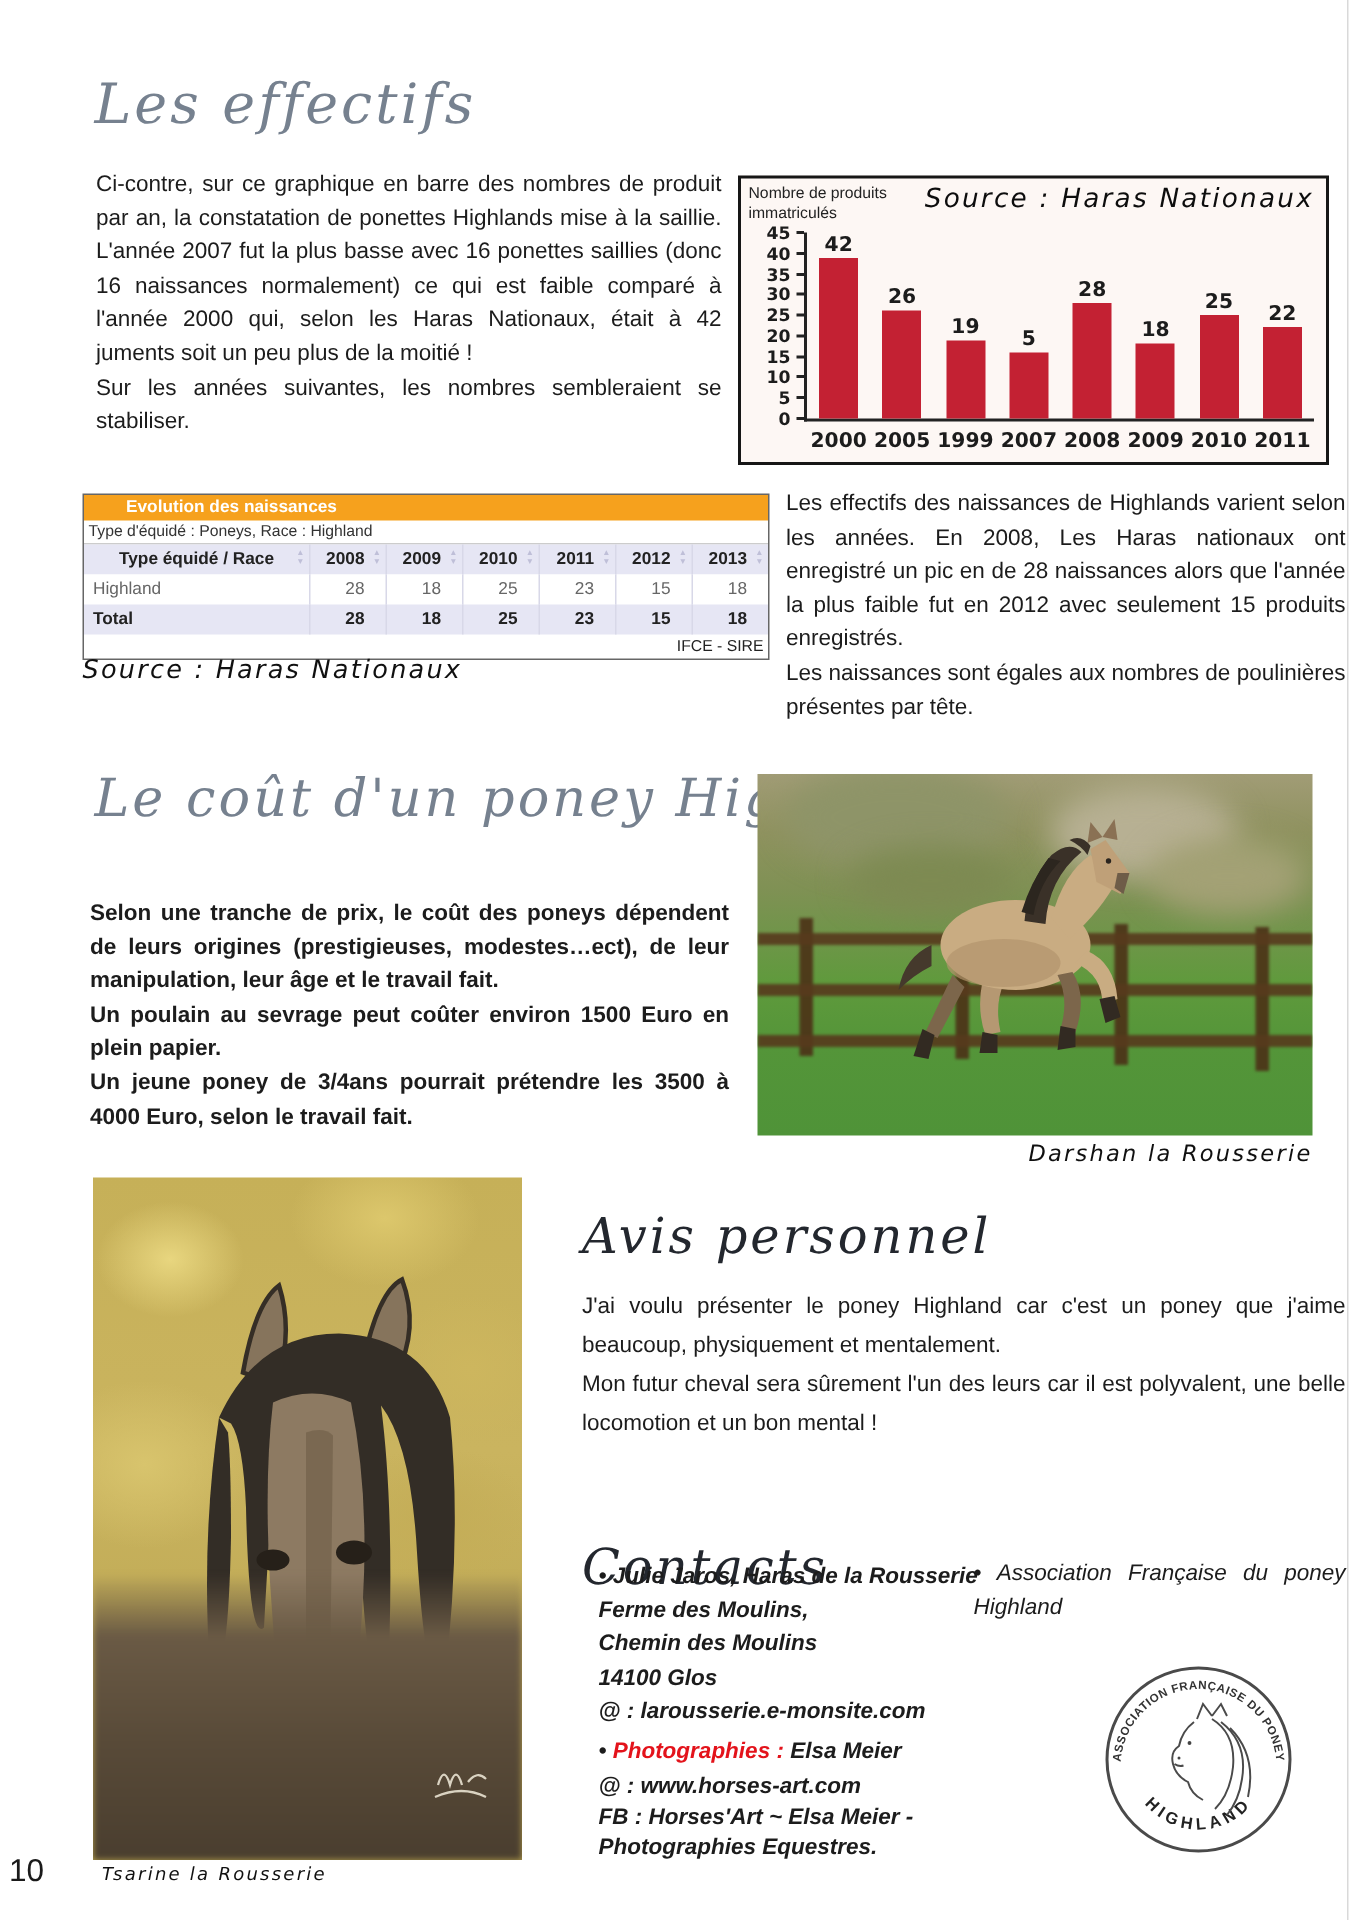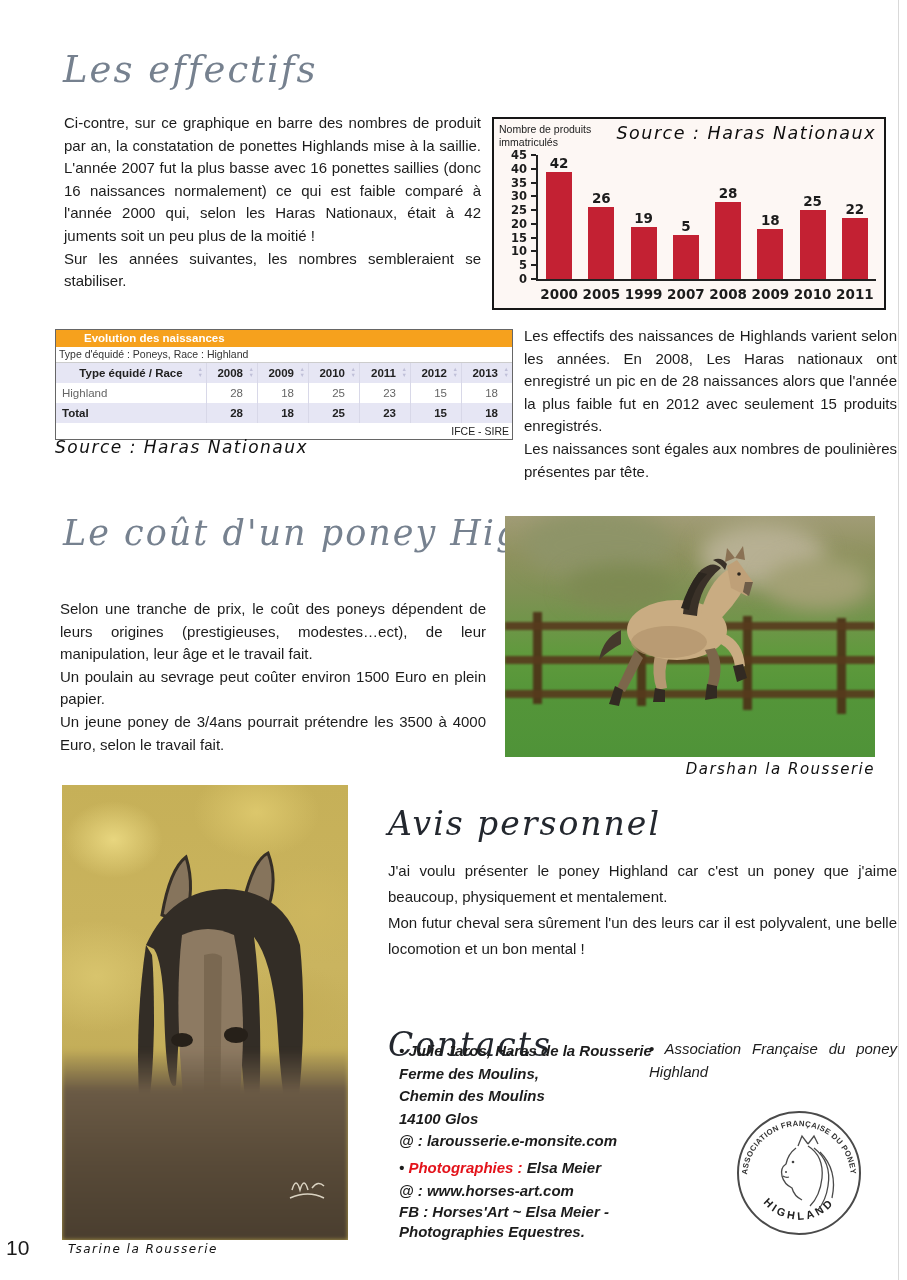--- a/index.html
+++ b/index.html
@@ -14,21 +14,21 @@
 
   
   .h-effectifs{left:63px;top:48px;font-size:37px;color:#76818f;}
   .h-cout{left:63px;top:513px;font-size:35px;color:#76818f;}
   .h-avis{left:388px;top:804px;font-size:33px;color:#23272e;font-style:italic;}
   .h-contacts{left:388px;top:981px;font-size:33px;color:#23272e;margin-top:44px;}
 
   
   .p-effectifs{left:64px;top:112px;width:417px;}
   .p-naissances{left:524px;top:325px;width:373px;}
-  .p-cout{left:60px;top:598px;width:426px;}
+  .p-cout{left:60px;top:598px;width:426px;font-weight:bold;}
   .p-avis{left:388px;top:858px;width:509px;line-height:26px;}
 
   
   .chart-box{left:492px;top:117px;width:390px;height:189px;border:2px solid #161616;background:#fdf7f4;}
   .chart-ylabel{position:absolute;left:5px;top:4px;width:120px;font-size:10.5px;line-height:12.5px;color:#222;}
   .chart-source{position:absolute;right:8px;top:4px;font-size:17.5px;color:#0d0d0d;white-space:nowrap;}
   .chart-plot{position:absolute;left:42px;right:8px;top:36px;bottom:27px;border-left:2px solid #222;border-bottom:2px solid #222;}
   .chart-yaxis{position:absolute;left:-42px;top:0;bottom:0;width:40px;}
   .ytick{position:absolute;right:0;width:100%;height:0;}
   .ytick-lbl{position:absolute;right:9px;top:-7px;font-weight:bold;font-size:11.5px;font-family:"DejaVu Sans",sans-serif;}

